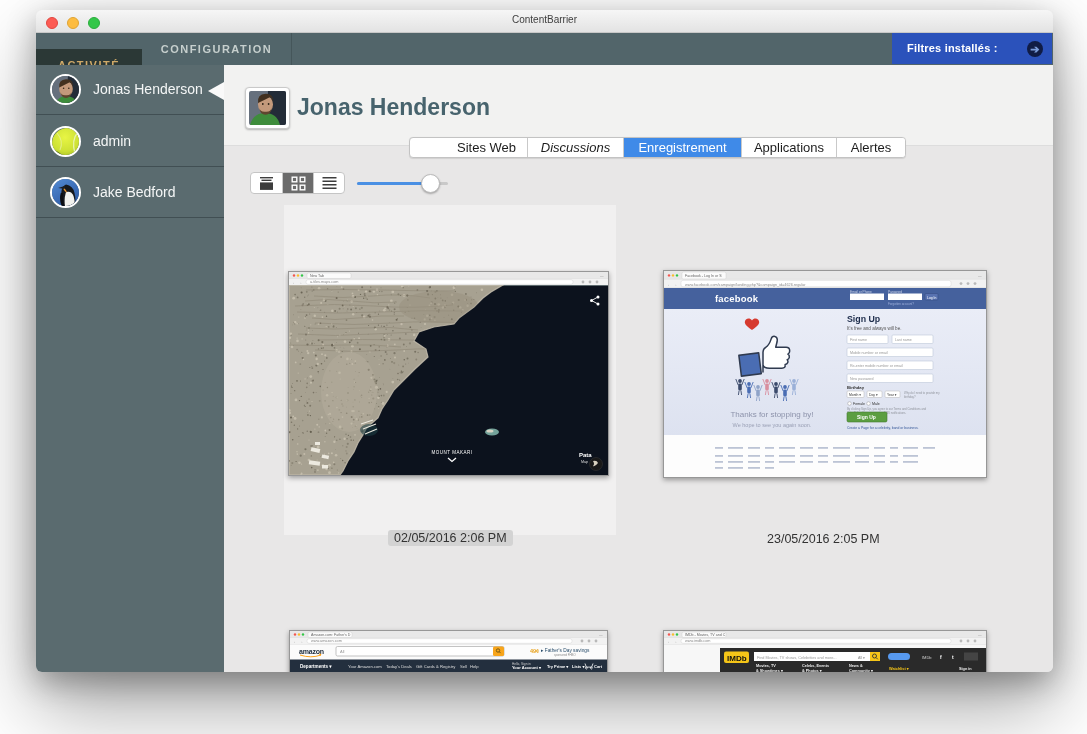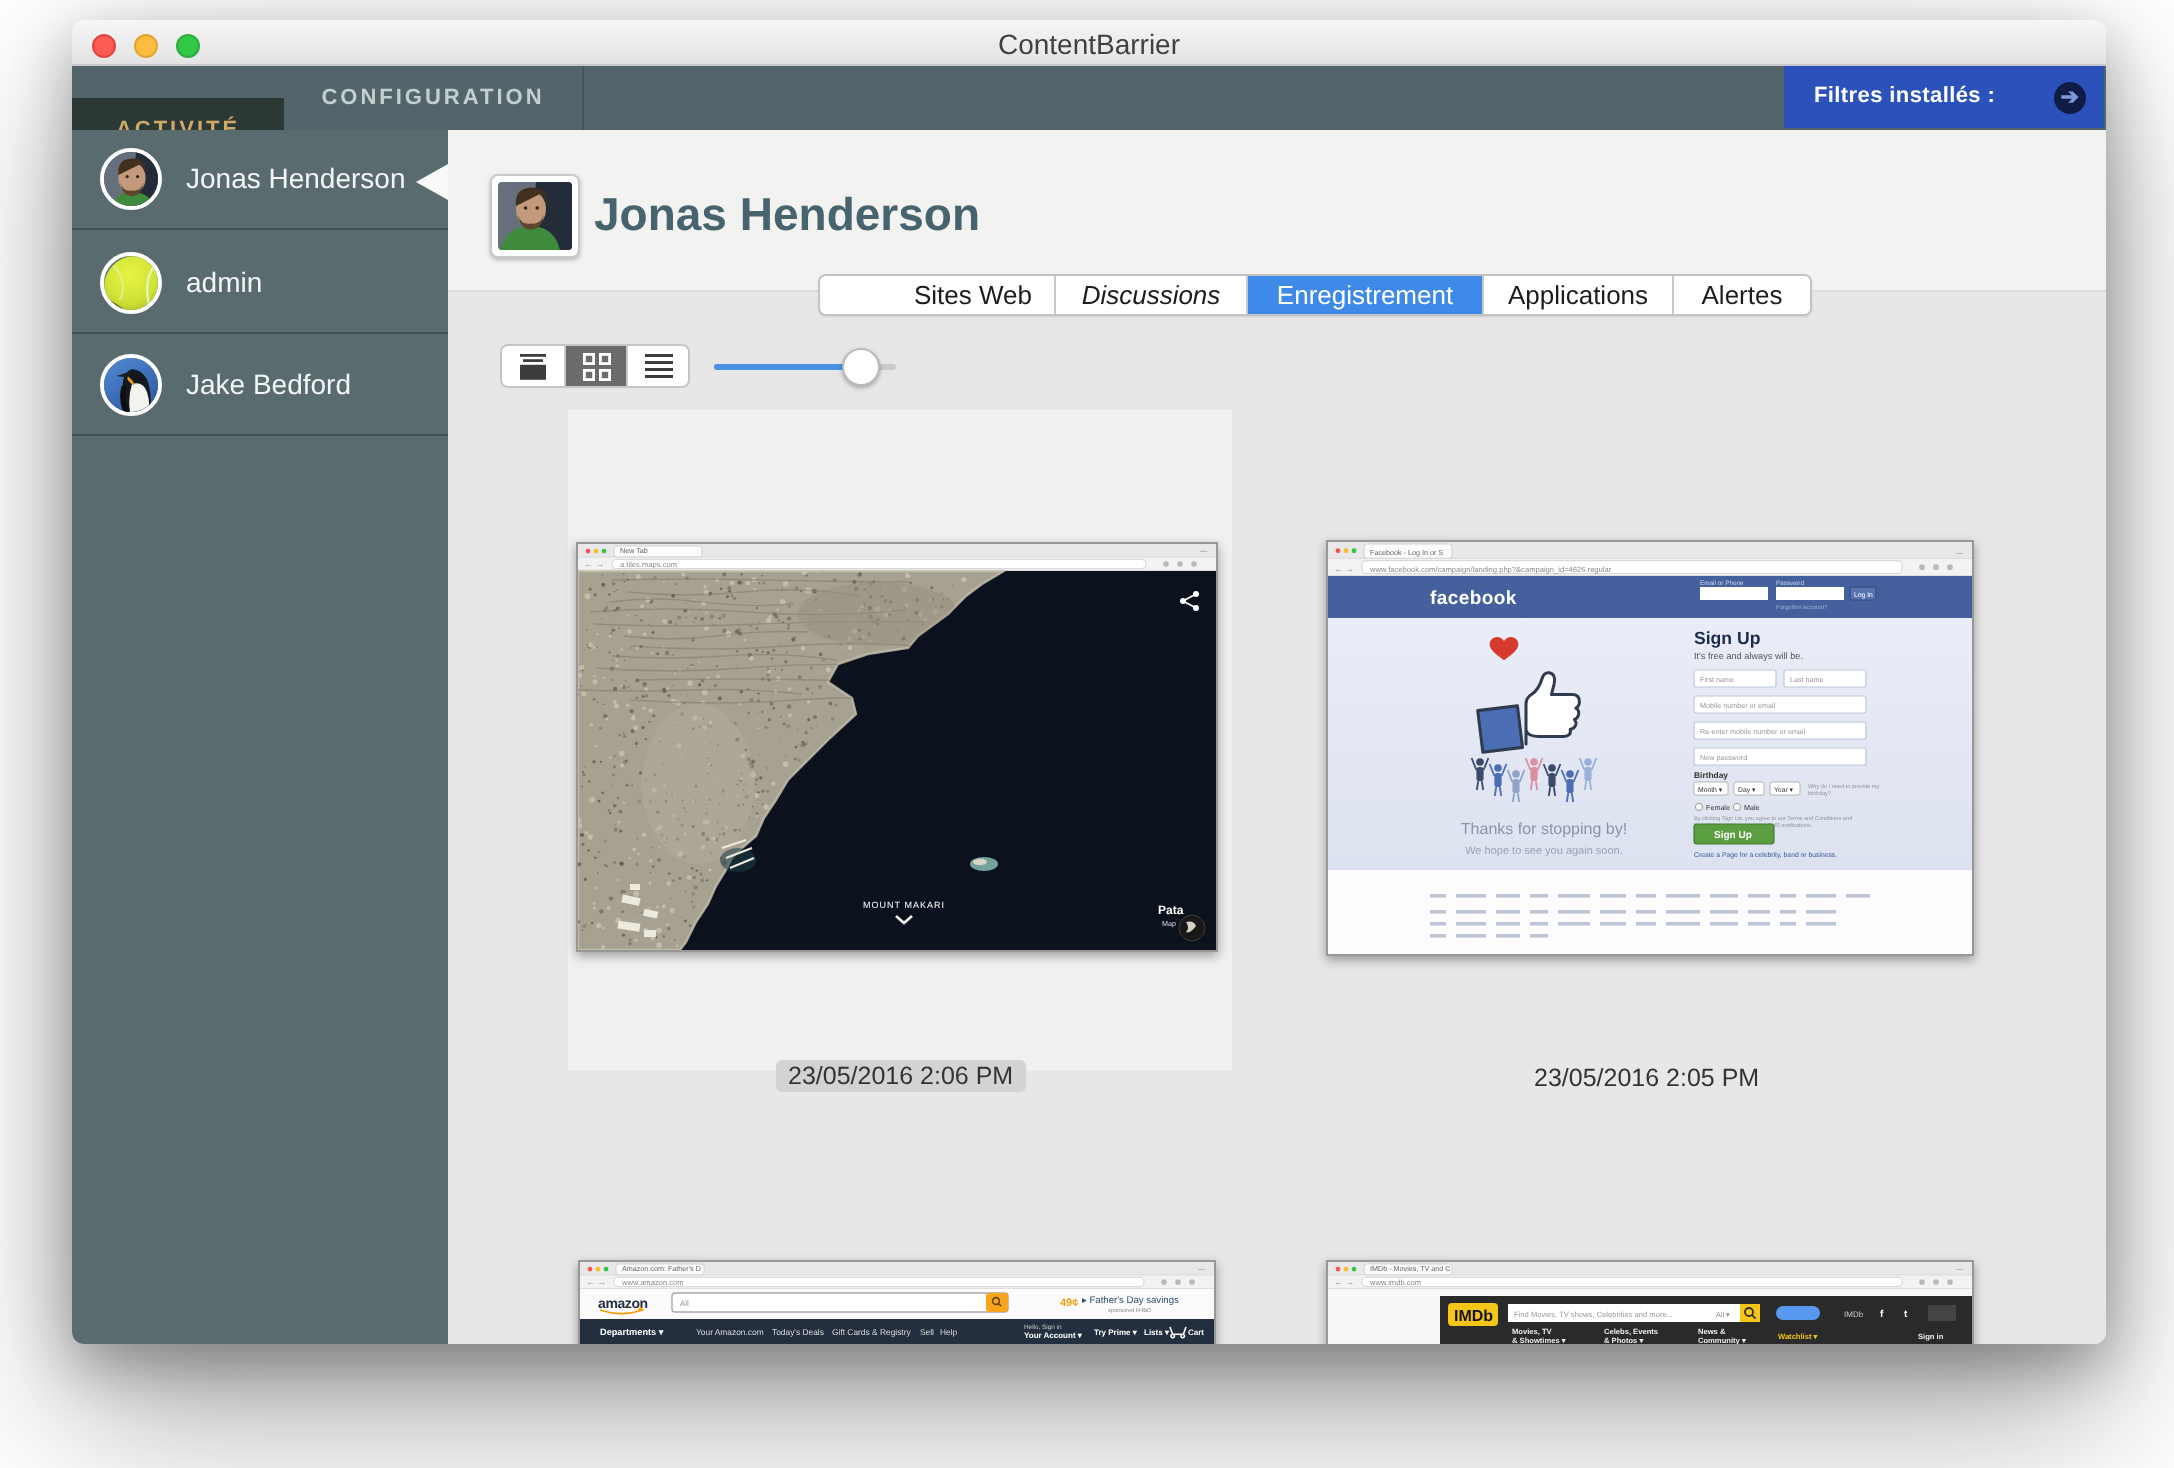--- a/index.html
+++ b/index.html
@@ -9,21 +9,21 @@
   position:absolute; left:36px; top:10px; width:1017px; height:662px;
   border-radius:6px; overflow:hidden; background:#e8e8e8;
   box-shadow: 0 10px 30px rgba(0,0,0,0.30), 0 35px 80px rgba(0,0,0,0.35);
 }
 #titlebar {
   position:absolute; left:0; top:0; width:100%; height:23px;
   background:linear-gradient(#f6f6f6,#e3e3e3);
   border-bottom:1px solid #c8c8c8;
 }
 #titlebar .title { position:absolute; width:100%; text-align:center; top:4px;
-  font-size:14px; color:#404040; }
+  font-size:10px; color:#404040; }
 .tl { position:absolute; top:6.5px; width:12px; height:12px; border-radius:50%; }
 #tl-r { left:10px; background:#fc5b53; border:0.5px solid #e24640; }
 #tl-y { left:31px; background:#fdbc40; border:0.5px solid #e0a433; }
 #tl-g { left:52px; background:#33c748; border:0.5px solid #2aad3c; }
 #tabbar { position:absolute; left:0; top:23px; width:100%; height:32px; background:#52656a; }
 #tab-act { position:absolute; left:0; top:0; width:106px; height:32px; background:#2b3836;
   color:#cfa968; font-size:11px; font-weight:bold; letter-spacing:1.5px;
   text-align:center; line-height:32px;margin-top:16px; }
 #tab-conf { position:absolute; left:106px; top:0; width:150px; height:32px;
   color:#c6cfcd; font-size:11px; font-weight:bold; letter-spacing:1.5px;
@@ -1203,16 +1203,16 @@
 <text x="138" y="36">Celebs, Events</text>
             <text x="138" y="40.5">&amp; Photos ▾</text>
 <text x="185" y="36">News &amp;</text>
             <text x="185" y="40.5">Community ▾</text>
 <text x="225" y="38.5" fill="#f5c518">Watchlist ▾</text>
 <text x="295" y="38.5">Sign in</text>
 </g>
 <rect x="56" y="42" width="180" height="6" fill="#1f1f1f"></rect>
 </svg>
       </div>
-    <div class="ts" id="ts1">23/05/2016 2:06 PM</div>
+    <div class="ts" id="ts1">02/05/2016 2:06 PM</div>
     <div class="ts" id="ts2">23/05/2016 2:05 PM</div>
   </div>
 </div>
 
 </body></html>

